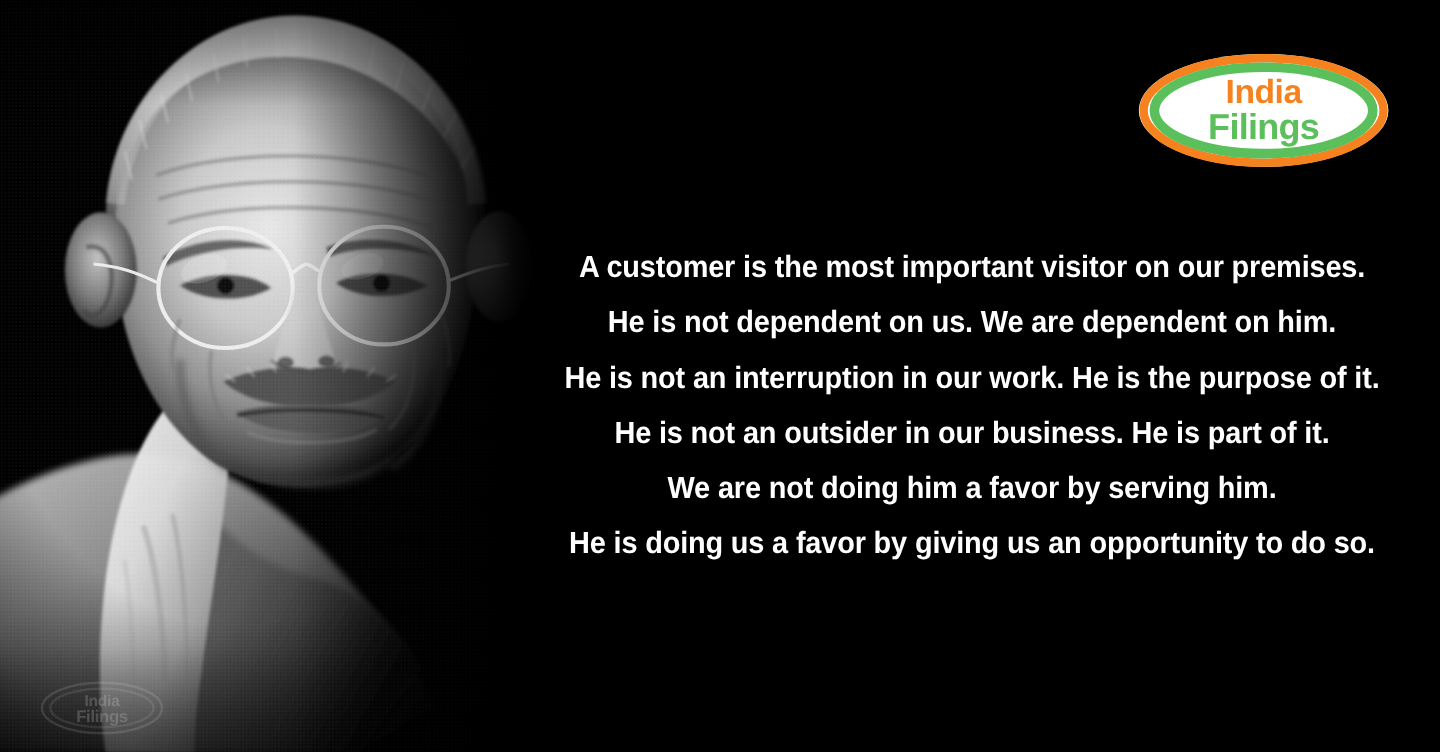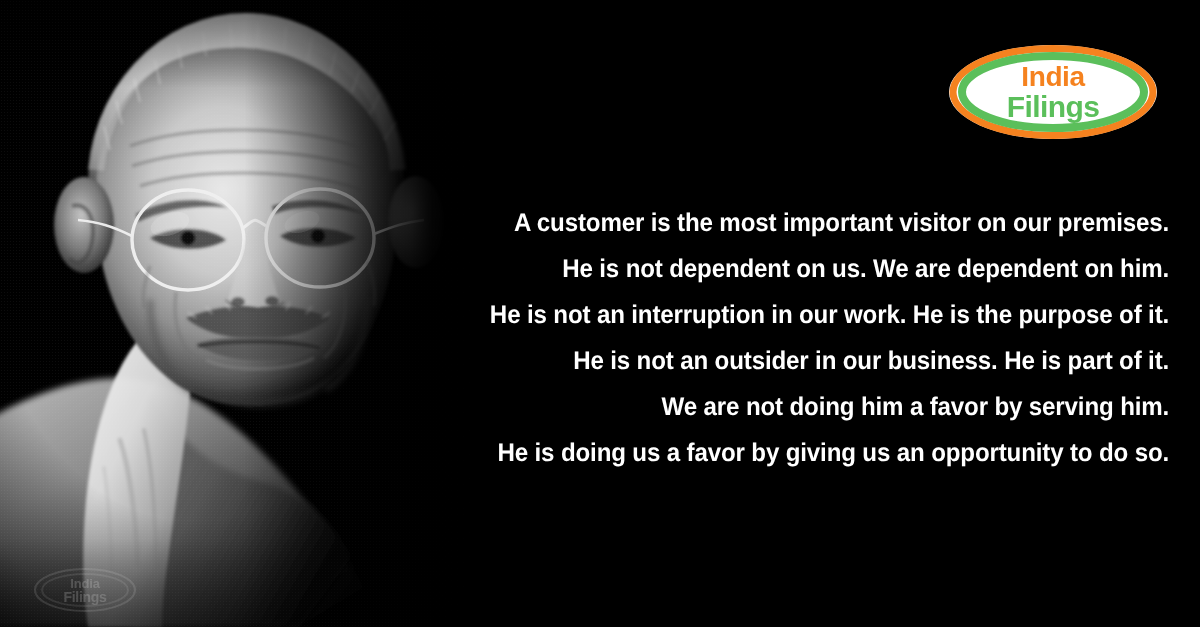--- a/index.html
+++ b/index.html
@@ -55,21 +55,21 @@
       radial-gradient(rgba(0,0,0,.20) .6px, transparent .7px);
     background-size:3px 3px, 4px 4px;
     background-position:0 0, 2px 1px;
   }
 
   
   .quote {
     position:absolute;
     left:430px; top:200px;
     width:760px;
-    text-align:right;
+    text-align:center;
   }
   .quote-line {
     display:block;
     color:#ffffff;
     font-family:"Liberation Sans Narrow","Liberation Sans", sans-serif;
     font-weight:700;
     font-size:25.5px;
     line-height:46px;
     letter-spacing:-0.15px;
     white-space:nowrap;

